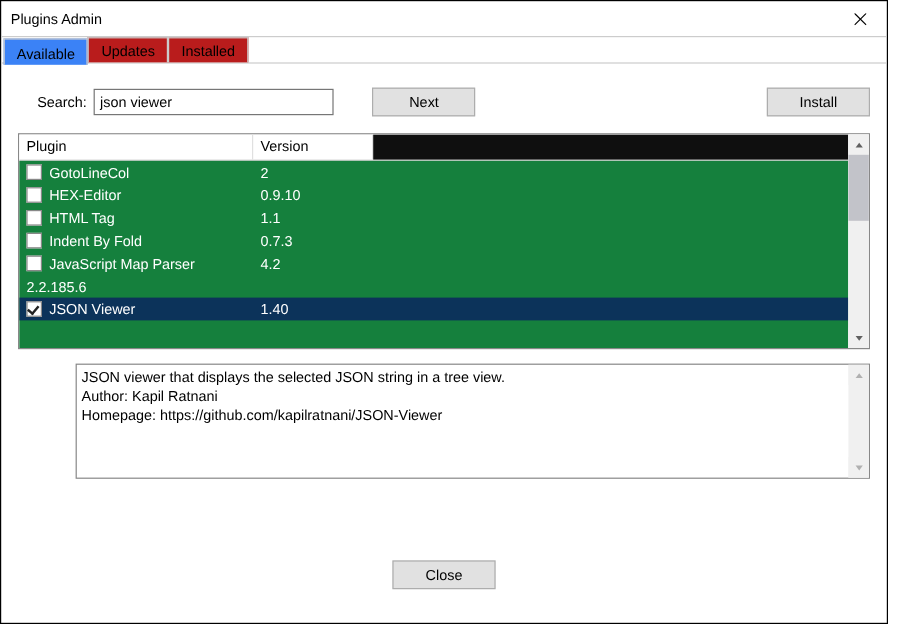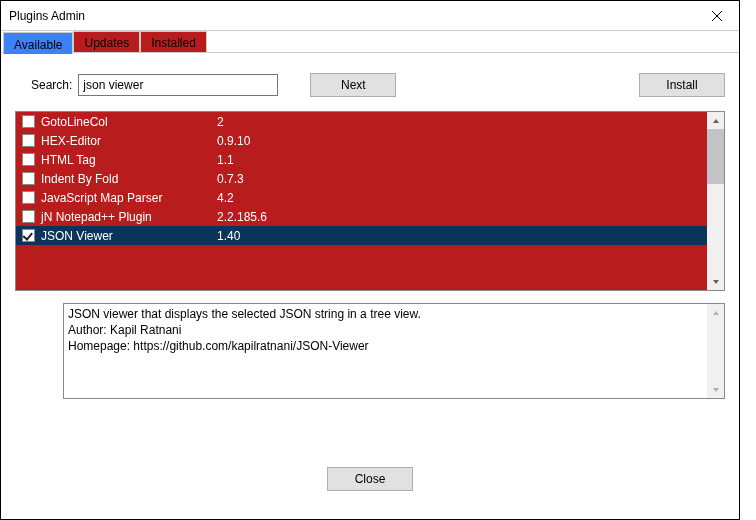--- a/index.html
+++ b/index.html
@@ -17,21 +17,21 @@
   .search-label { font-size: 12px; margin-left: 16px; }
   .search-input { width: 200px; height: 22px; font-size: 12px; padding: 2px 4px; border: 1px solid #767676; }
   .btn { height: 24px; min-width: 86px; font-size: 12px; background: #e1e1e1; border: 1px solid #adadad; cursor: pointer; padding: 0 12px; }
   .spacer { flex: 1; }
   .listwrap { display: flex; border: 1px solid #888; height: 180px; }
   .listarea { flex: 1; display: flex; flex-direction: column; overflow: hidden; }
   .listheaders { display: flex; height: 22px; border-bottom: 1px solid #ccc; font-size: 12px; background: #fff; }
   .col-plugin { width: 195px; padding: 3px 6px; border-right: 1px solid #e0e0e0;}
   .col-version { width: 100px; padding: 3px 6px; border-right: 1px solid #e0e0e0;}
   .col-rest { flex: 1; background:#0f0f0f;}
-  .listrows { flex: 1; background: #b91c1c; color: #fff; font-size: 12px; overflow: hidden; }
+  .listrows { flex: 1; background: #15803d; color: #fff; font-size: 12px; overflow: hidden; }
   .row { display: flex; height: 19px; align-items: center; }
   .row.selected { background: #0c335a; }
   .cell-plugin { width: 195px; padding: 0 6px; display: flex; align-items: center; gap: 6px; }
   .cell-version { width: 100px; padding: 0 6px; }
   .cell-rest { flex: 1; }
   .chk { width: 13px; height: 13px; border: 1px solid #888; background: #fff; display: inline-flex; align-items:center; justify-content:center; flex-shrink:0;}
   .chk.checked::after { content: ""; width: 7px; height: 4px; border-left: 2px solid #222; border-bottom: 2px solid #222; transform: rotate(-50deg) translate(0px,-1px); }
   .scrollcol { width: 17px; background: #f0f0f0; display: flex; flex-direction: column; }
   .scrollbtn { height: 17px; display:flex; align-items:center; justify-content:center; background:#f0f0f0;}
   .scrollbtn svg{width:8px;height:8px;}
@@ -67,20 +67,25 @@
       <span class="search-label">Search:</span>
       <input class="search-input" type="text" value="json viewer" style="">
       <div style="width:20px"></div>
       <button class="btn">Next</button>
       <div class="spacer"></div>
       <button class="btn">Install</button>
     </div>
 
     <div class="listwrap">
       <div class="listarea">
+        <div class="listheaders">
+          <div class="col-plugin">Plugin</div>
+          <div class="col-version">Version</div>
+          <div class="col-rest"></div>
+        </div>
         <div class="listrows" id="listrows">
             <div class="row">
               <div class="cell-plugin">
                 <span class="chk"></span>
                 <span>GotoLineCol</span>
               </div>
               <div class="cell-version">2</div>
               <div class="cell-rest"></div>
             </div>
             <div class="row">
@@ -109,24 +114,20 @@
             </div>
             <div class="row">
               <div class="cell-plugin">
                 <span class="chk"></span>
                 <span>JavaScript Map Parser</span>
               </div>
               <div class="cell-version">4.2</div>
               <div class="cell-rest"></div>
             </div>
             <div class="row">
-              <div class="cell-plugin">
-                <span class="chk"></span>
-                <span>jN Notepad++ Plugin</span>
-              </div>
               <div class="cell-version">2.2.185.6</div>
               <div class="cell-rest"></div>
             </div>
             <div class="row selected">
               <div class="cell-plugin">
                 <span class="chk checked"></span>
                 <span>JSON Viewer</span>
               </div>
               <div class="cell-version">1.40</div>
               <div class="cell-rest"></div>

